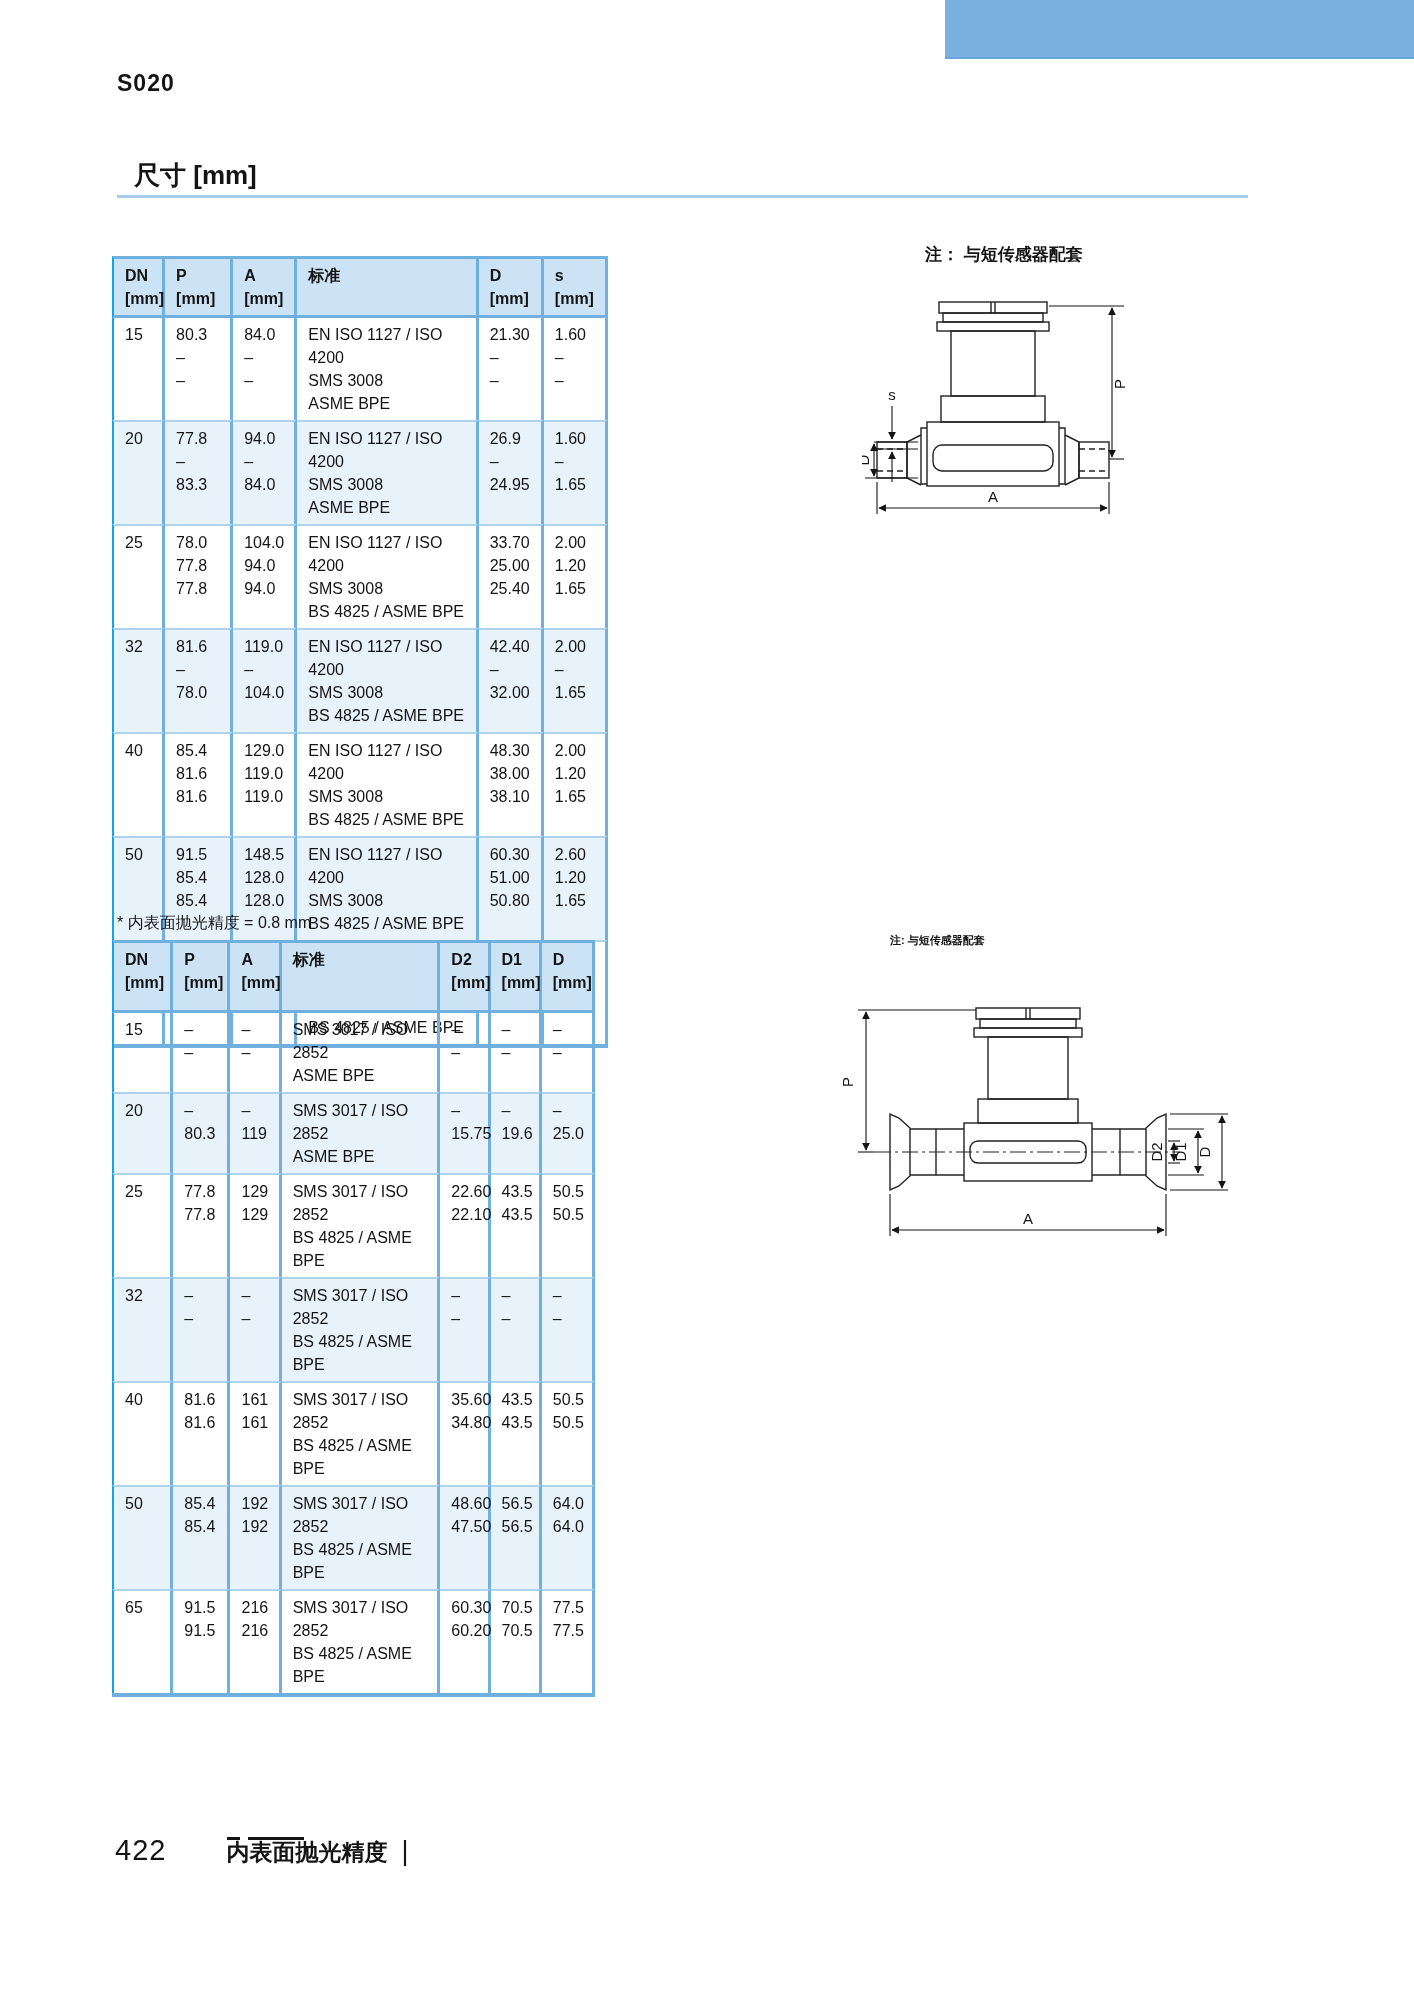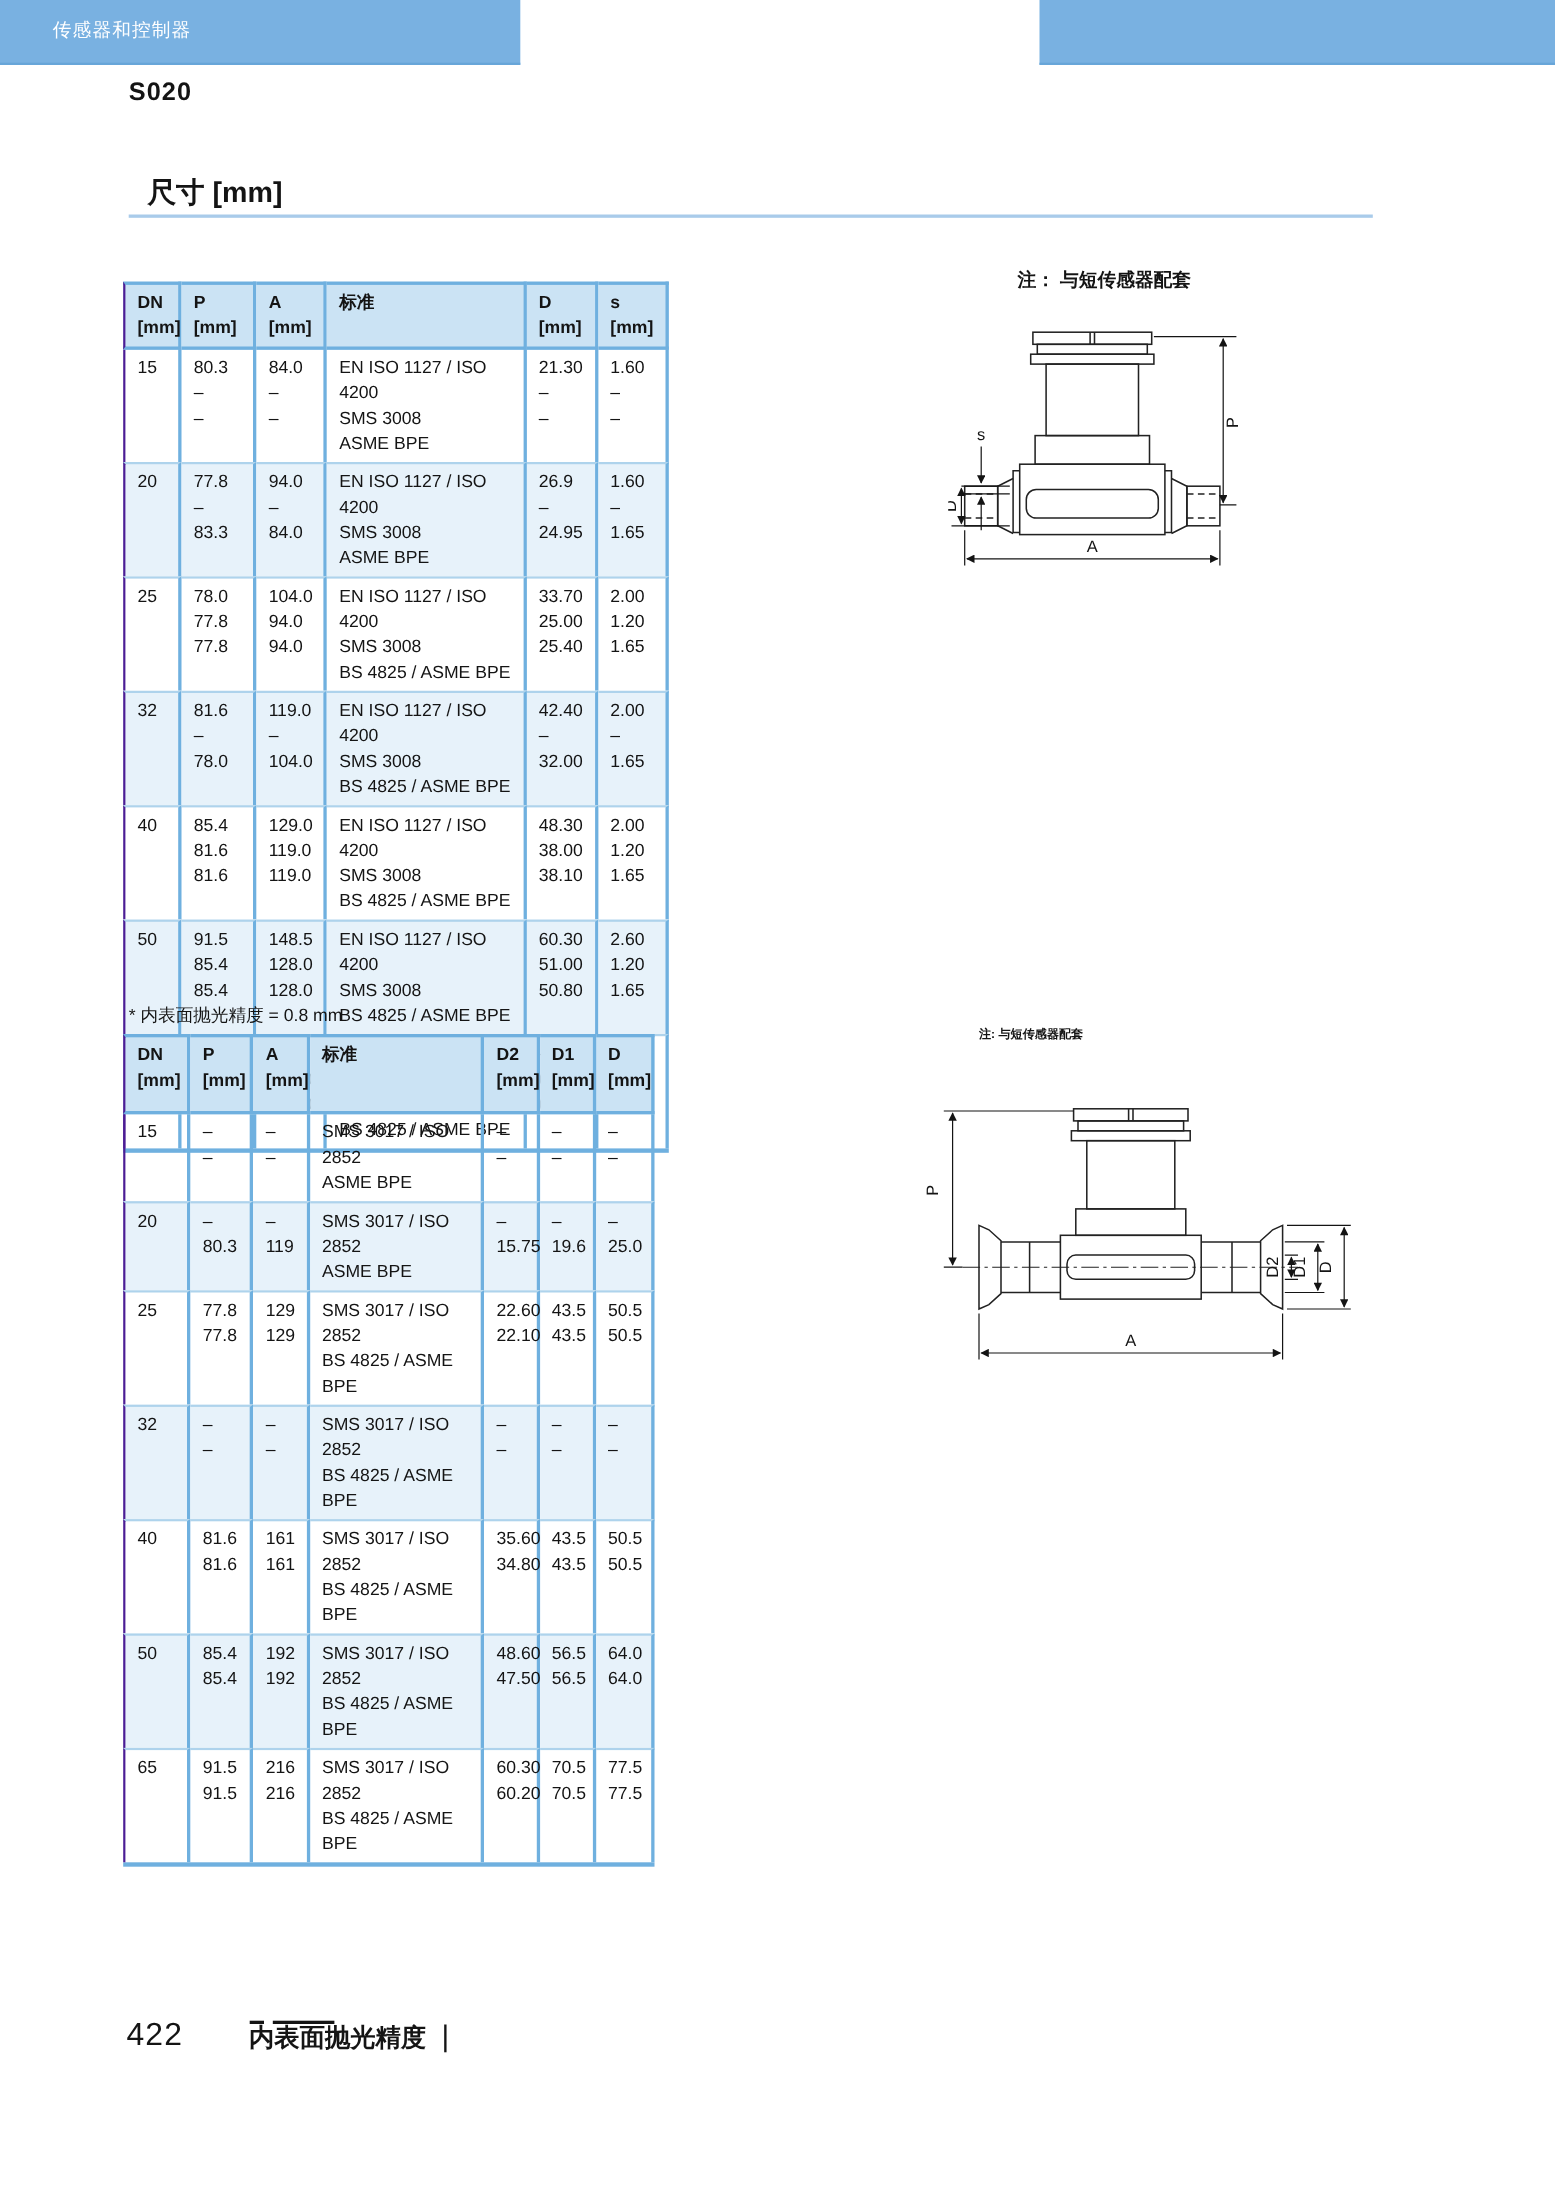--- a/index.html
+++ b/index.html
@@ -25,21 +25,21 @@
   .note-2{left:890px;top:933px;font-size:11px;}
 
   
   .tbl-wrap{position:absolute;}
   .tbl1-wrap{left:112px;top:256px;}
   .tbl2-wrap{left:112px;top:940px;}
   table.dim{border-collapse:separate;border-spacing:0;table-layout:fixed;border-bottom:4px solid #6fb0df;}
   .dim th,.dim td{white-space:pre-line;text-align:left;vertical-align:top;
       padding:5px 8px 5px 11px;line-height:23px;font-size:16px;border-right:3px solid #6fb0df;}
   .dim th{font-weight:bold;background:#cbe3f4;border-top:3px solid #6fb0df;border-bottom:3px solid #6fb0df;}
-  .dim th:first-child,.dim td:first-child{border-left:2px solid #4c1d95;}
+  .dim th:first-child,.dim td:first-child{border-left:2px solid #0ea5e9;}
   .dim tbody tr:nth-child(even) td{background:#e7f2fa;}
   .dim tbody tr + tr td{border-top:2px solid #aed3ec;}
   .t2 thead th{padding-bottom:16px;}
   .t1{width:496px;} .t2{width:483px;}
   .t1 col:nth-child(1){width:53px;} .t1 col:nth-child(2){width:68px;}
   .t1 col:nth-child(3){width:64px;} .t1 col:nth-child(4){width:181px;}
   .t1 col:nth-child(5){width:65px;} .t1 col:nth-child(6){width:64px;}
   .t2 col:nth-child(1){width:61px;} .t2 col:nth-child(2){width:57px;}
   .t2 col:nth-child(3){width:51px;} .t2 col:nth-child(4){width:158px;}
   .t2 col:nth-child(5){width:50px;} .t2 col:nth-child(6){width:51px;}
@@ -59,23 +59,20 @@
   .logo-bar{position:absolute;height:3px;background:#141414;top:0;}
   .logo-bar1{left:1px;width:13px;}
   .logo-bar2{left:22px;width:56px;}
   .footer-divider{font-size:27px;font-weight:300;margin-left:14px;margin-top:2px;color:#141414;}
 </style>
 </head>
 <body>
 
 <div class="page">
 
-  <div class="band band-left">
-    <span class="band-label">传感器和控制器</span>
-  </div>
   <div class="band band-right"></div>
 
   <div class="product-code">S020</div>
   <div class="section-title">尺寸 [mm]</div>
   <div class="title-rule"></div>
 
   <div class="drawing-note note-1">注： 与短传感器配套</div>
   <div class="tbl-wrap tbl1-wrap">
     <table class="dim t1">
       <colgroup>

